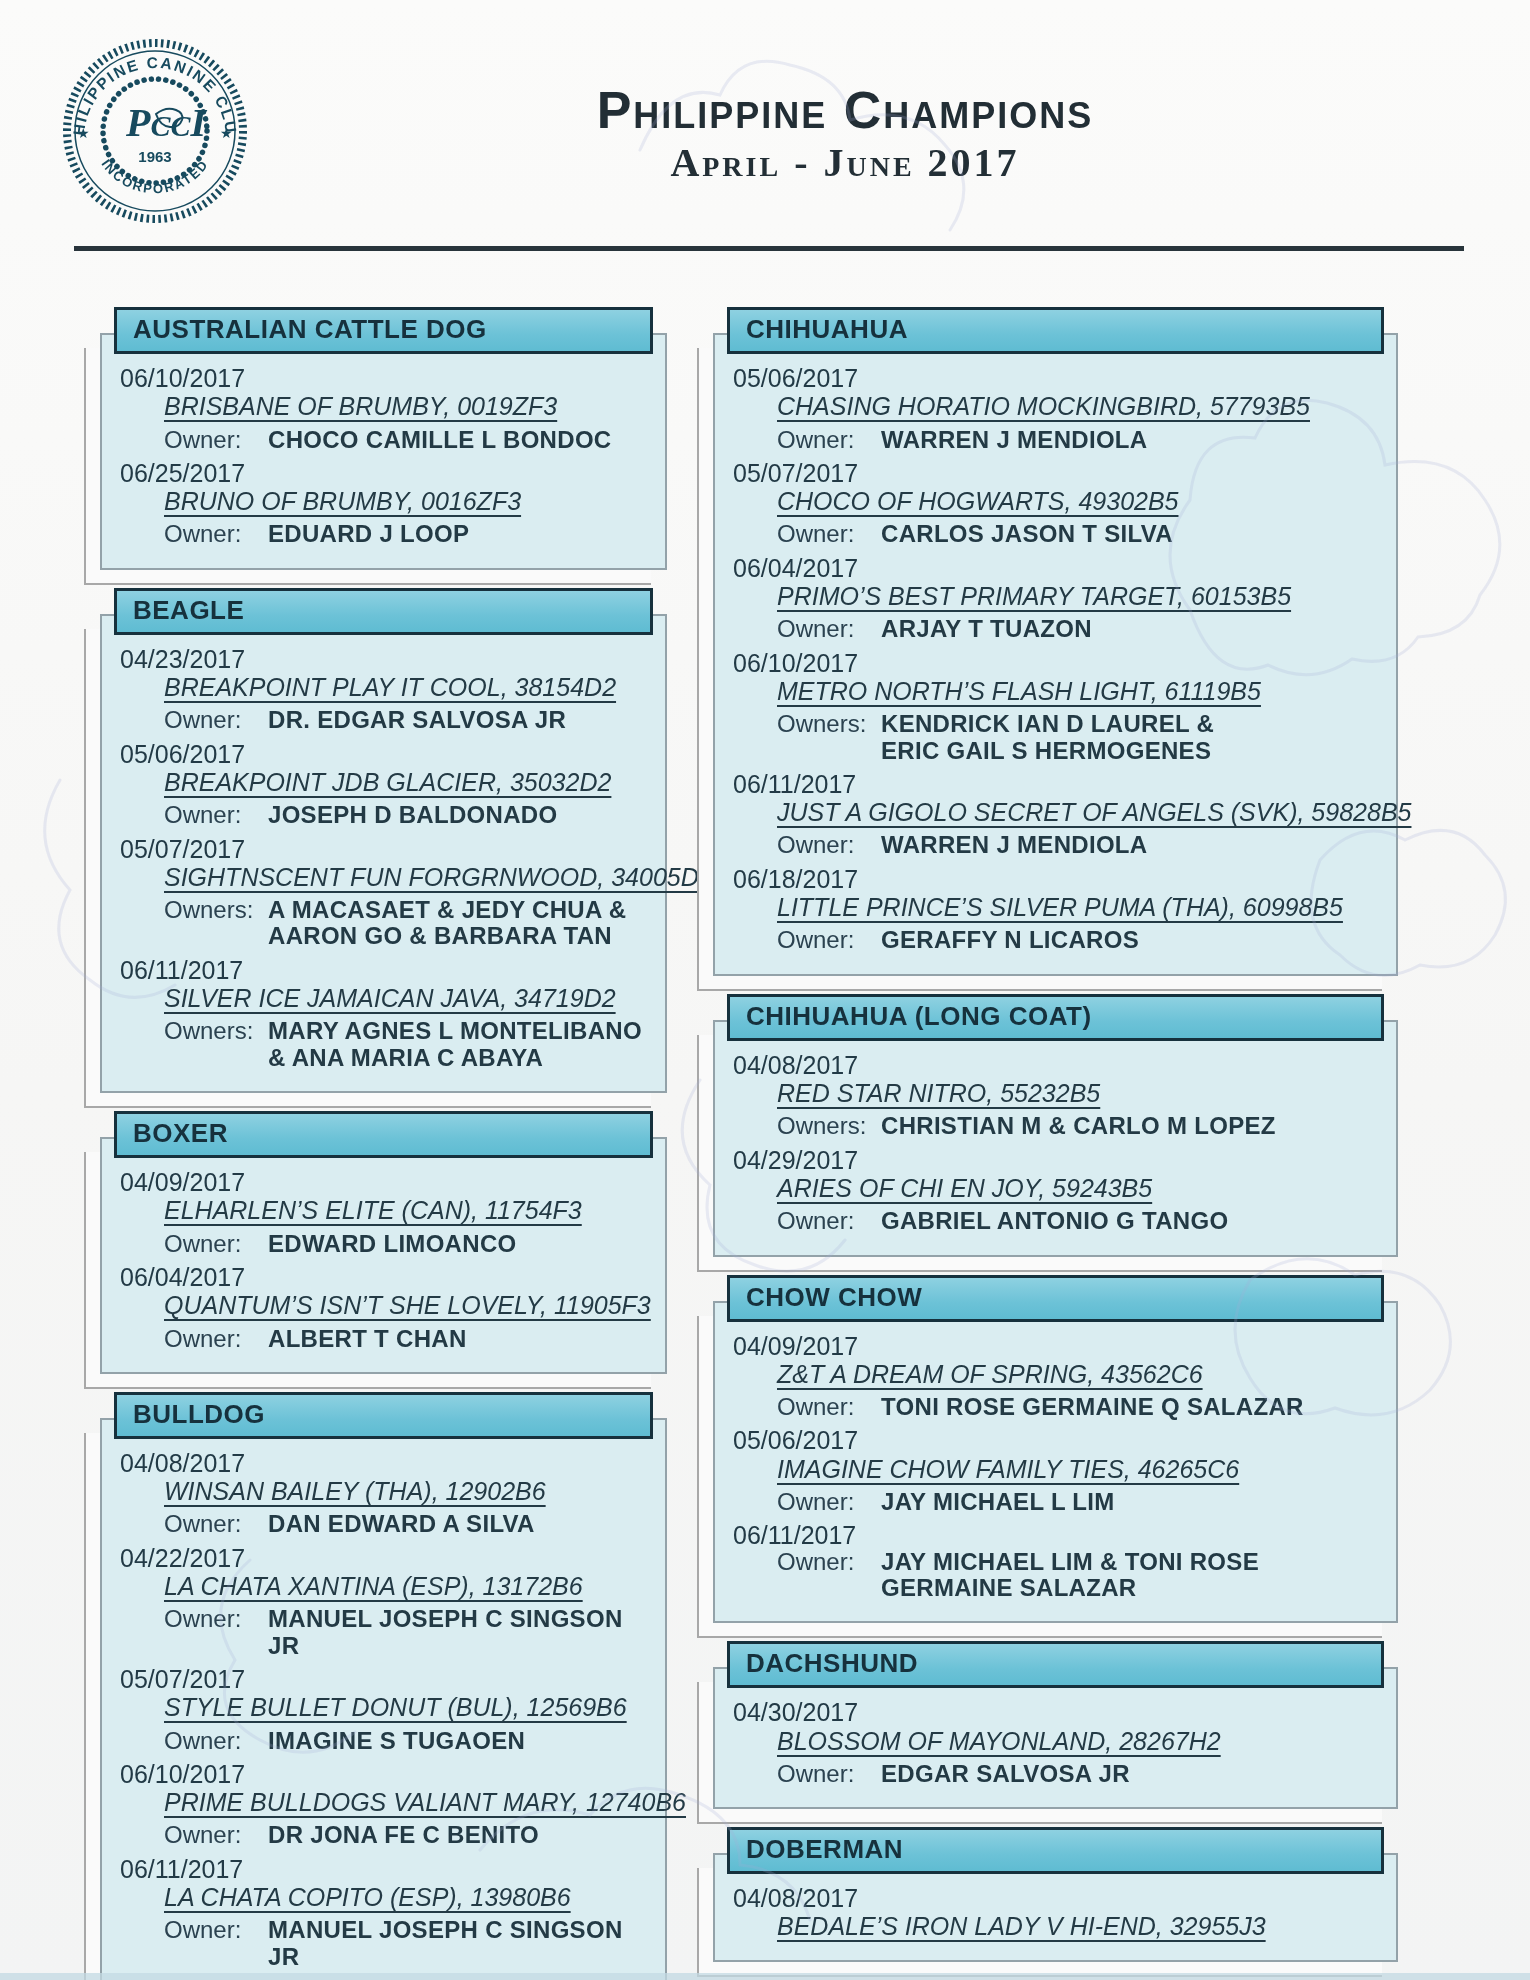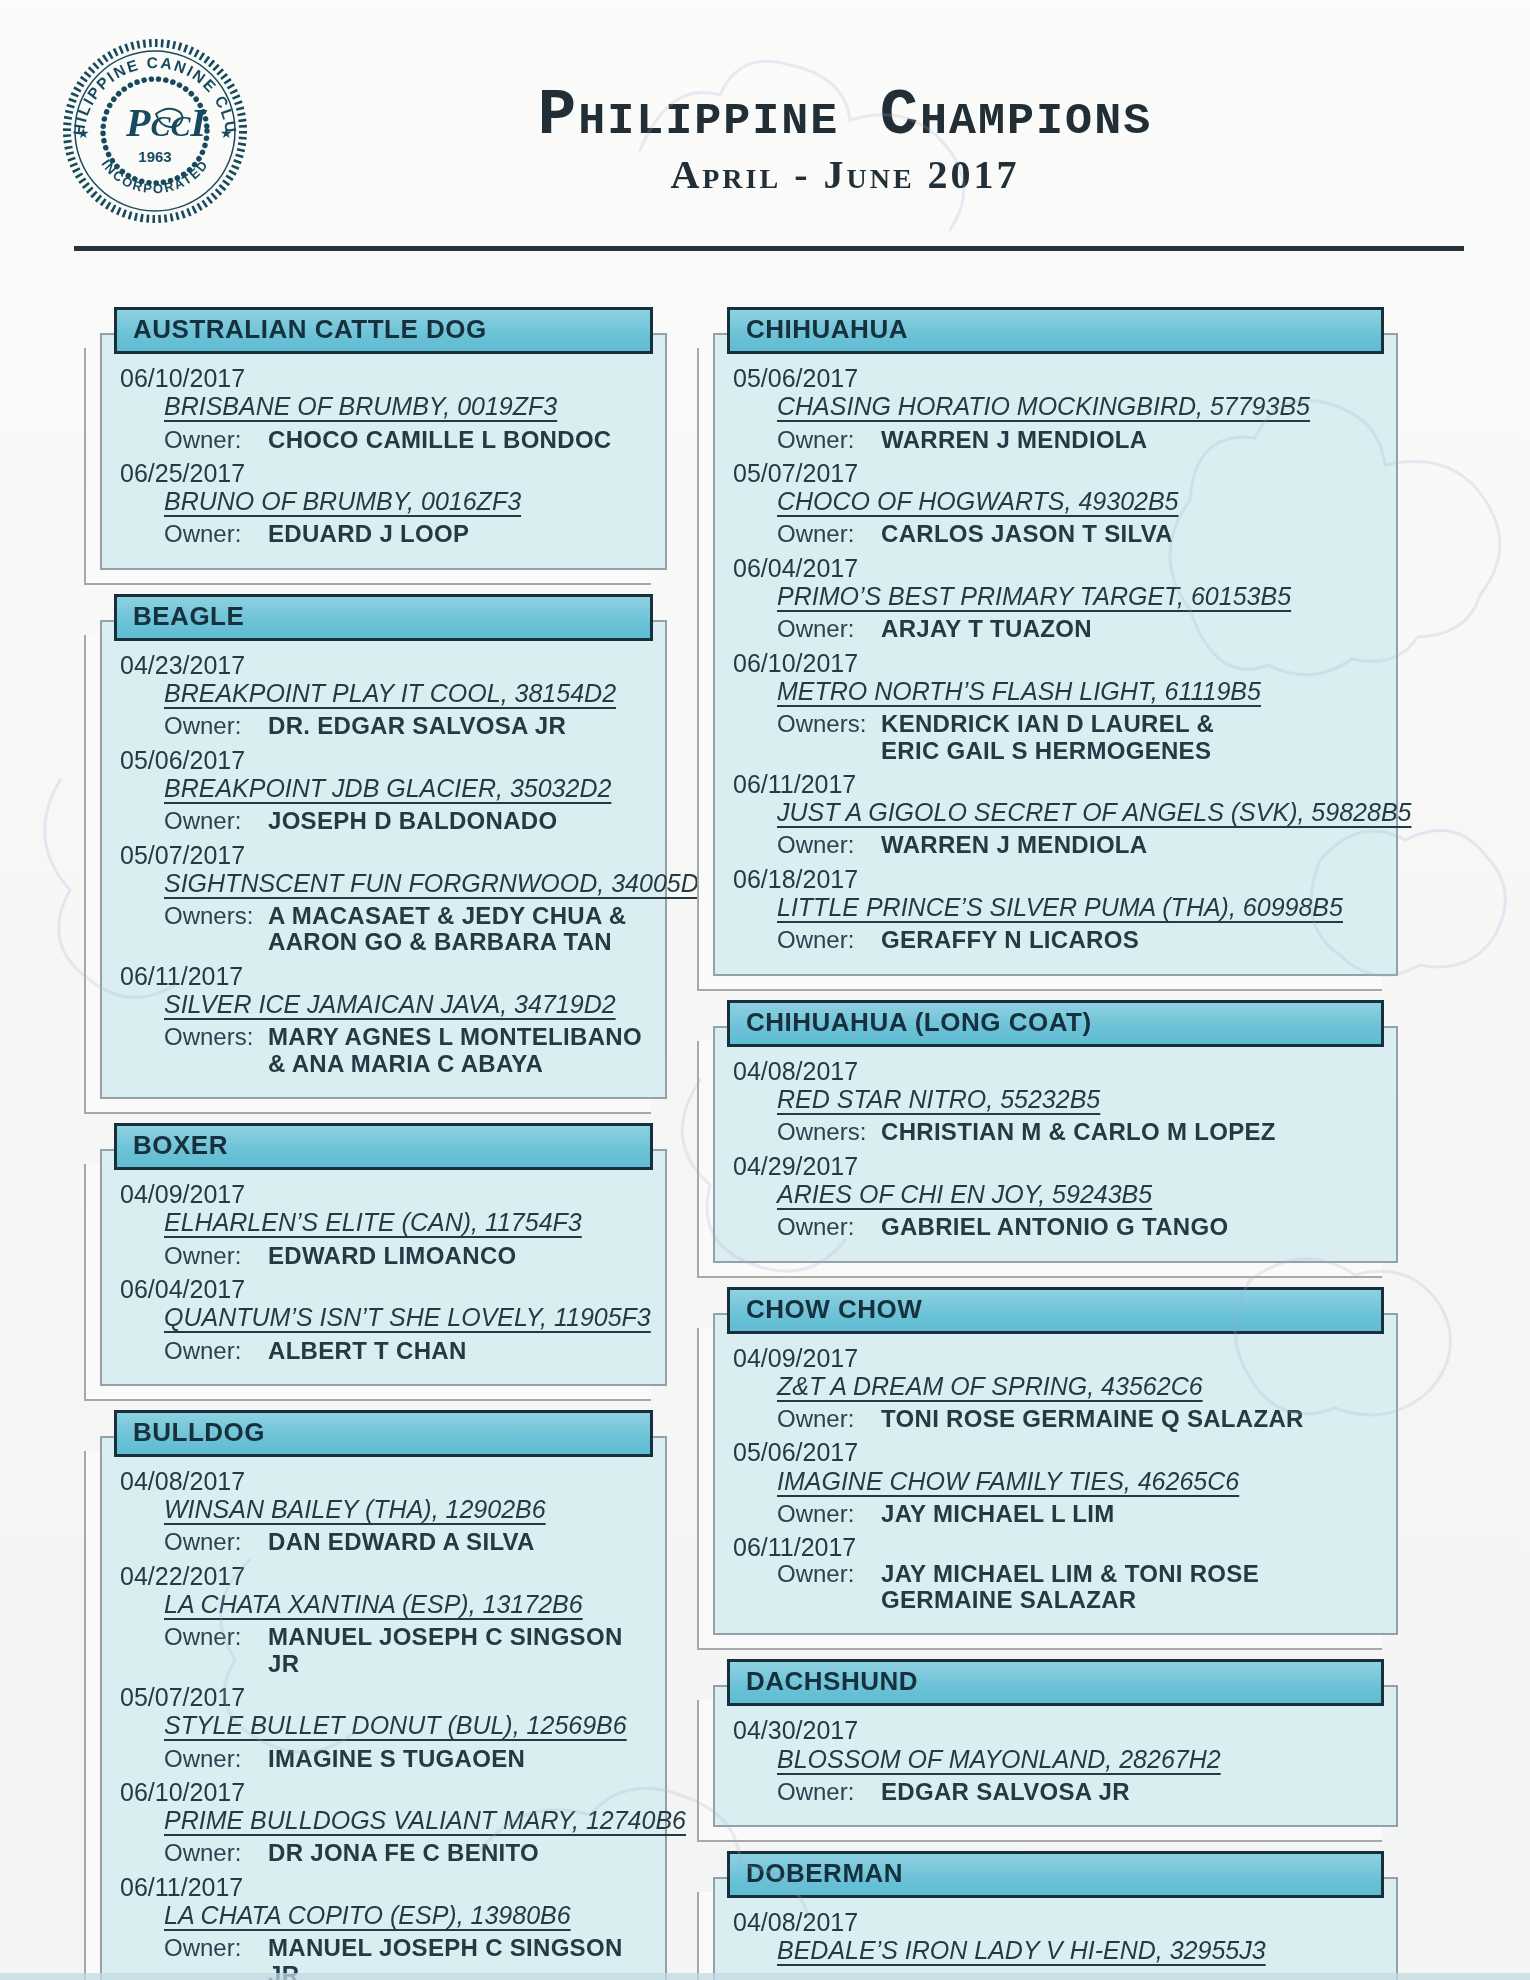--- a/index.html
+++ b/index.html
@@ -10,24 +10,24 @@
     background:linear-gradient(180deg,#fbfbfa 0%,#f6f6f5 55%,#f3f4f4 100%);
     overflow:hidden;
     font-family:"Liberation Sans",sans-serif;
     color:#233a45;
   }
   
   .hdr{position:relative;padding-top:38px;height:194px;}
   .logo-wrap{position:absolute;left:60px;top:36px;width:190px;height:190px;}
   .hdr-text{margin-left:250px;width:1190px;text-align:center;padding-top:46px;}
   .title{
-    font-family:Liberation Mono, monospace;
+    font-family:Liberation Sans, sans-serif;
     font-variant:small-caps;
     font-weight:600;
-    font-size:64px;
+    font-size:52px;
     letter-spacing:2px;
     color:#222e35;
     line-height:1.0;
   }
   .subtitle{
     font-family:"Liberation Serif",serif;
     font-variant:small-caps;
     font-weight:600;
     font-size:40px;
     letter-spacing:3px;
@@ -35,21 +35,21 @@
     line-height:1.15;
     margin-top:4px;
   }
   .divider{height:5px;background:#28343b;margin:14px 66px 0 74px;}
   
   .cols{display:flex;margin-top:56px;padding-left:100px;gap:46px;align-items:flex-start;}
   .col{display:flex;flex-direction:column;}
   .col-0{width:567px;}
   .col-1{width:685px;}
   
-  .section{margin-bottom:24px;position:relative;}
+  .section{margin-bottom:18px;position:relative;}
   .bar{
     position:relative;z-index:2;
     margin:0 14px 0 14px;
     background:linear-gradient(180deg,#8ed1e1 0%,#6cc2d7 60%,#5fbcd2 100%);
     border:3px solid #16313d;
     padding:4px 16px 6px 16px;
     font-size:26px;font-weight:bold;
     letter-spacing:0.5px;
     color:#16313d;
   }

